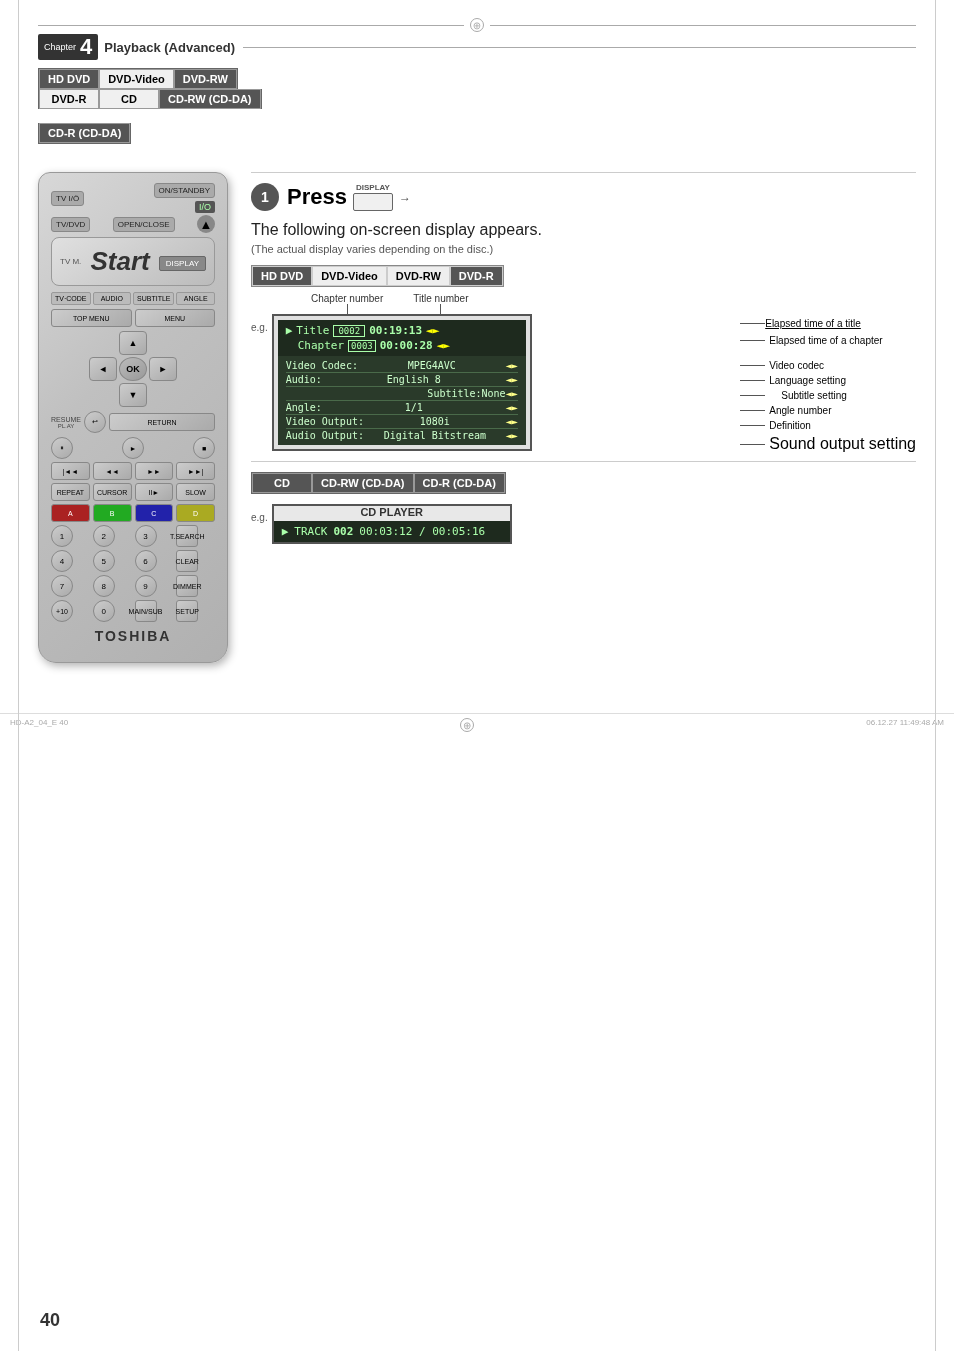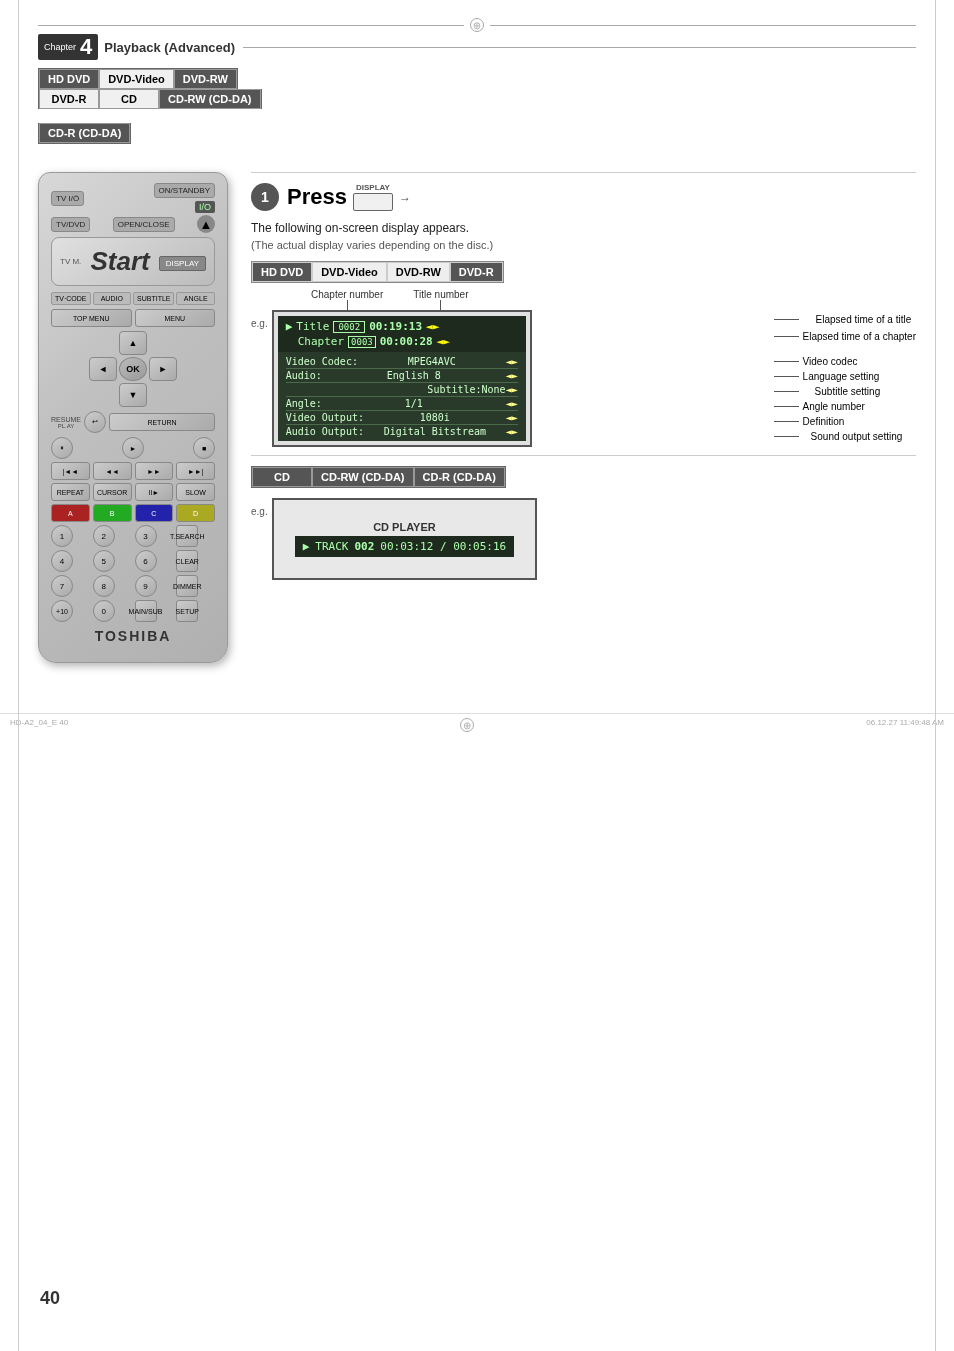--- a/index.html
+++ b/index.html
@@ -198,21 +198,21 @@
     }
     .display-key {
       border: 1.5px solid #666; padding: 2px 8px; font-size: 10px;
       font-weight: bold; border-radius: 2px; background: #f0f0f0;
     }
     .arrow-right {
       font-size: 12px; color: #444;
     }
 
     .on-screen-text {
-      font-size: 12px; margin-bottom: 4px; color: #222;
+      font-size: 16px; margin-bottom: 4px; color: #222;
     }
     .note-text {
       font-size: 11px; color: #555; margin-bottom: 10px;
     }
     .dp-badge {
       padding: 3px 8px; font-size: 11px; font-weight: bold;
       border: 1px solid #ccc; background: #eee;
     }
     .dp-badge.dark {
       background: #555; color: #fff;
@@ -481,21 +481,21 @@
               <div style="display:flex; justify-content:space-between; padding:1px 0;">
                 <span>Audio Output:</span>
                 <span>Digital Bitstream</span>
                 <span style="color:#ffff88;">◄►</span>
               </div>
             </div>
           </div>
         </div>
 
         <div style="margin-left:10px; margin-top:4px;">
-          <div style="display:flex; align-items:center; gap:17px; margin-bottom:6px;">
+          <div style="display:flex; align-items:center; gap:0; margin-bottom:6px;text-decoration:underline;">
             <div style="width:25px; height:1px; background:#555;"></div>
             <span style="font-size:10px; white-space:nowrap;">Elapsed time of a title</span>
           </div>
           <div style="display:flex; align-items:center; gap:4px; margin-bottom:14px;">
             <div style="width:25px; height:1px; background:#555;"></div>
             <span style="font-size:10px; white-space:nowrap;">Elapsed time of a chapter</span>
           </div>
           <div style="display:flex; align-items:center; gap:4px; margin-bottom:4px;">
             <div style="width:25px; height:1px; background:#555;"></div>
             <span style="font-size:10px; white-space:nowrap;">Video codec</span>
@@ -511,52 +511,52 @@
           <div style="display:flex; align-items:center; gap:4px; margin-bottom:4px;">
             <div style="width:25px; height:1px; background:#555;"></div>
             <span style="font-size:10px; white-space:nowrap;">Angle number</span>
           </div>
           <div style="display:flex; align-items:center; gap:4px; margin-bottom:4px;">
             <div style="width:25px; height:1px; background:#555;"></div>
             <span style="font-size:10px; white-space:nowrap;">Definition</span>
           </div>
           <div style="display:flex; align-items:center; gap:4px;">
             <div style="width:25px; height:1px; background:#555;"></div>
-            <span style="font-size:10px; white-space:nowrap;margin-left:8px;">Sound output setting</span>
+            <span style="font-size:16px; white-space:nowrap;">Sound output setting</span>
           </div>
         </div>
       </div>
 
 
       <div class="cd-section">
 
         <div style="display:flex; border:1.5px solid #666; width:fit-content; margin-bottom:10px;">
           <div class="disc-badge dark">CD</div>
           <div class="disc-badge dark">CD-RW (CD-DA)</div>
           <div class="disc-badge dark">CD-R (CD-DA)</div>
         </div>
 
 
         <div style="display:flex; align-items:flex-start;">
           <span style="font-size:10px; color:#555; margin-right:4px; margin-top:8px;">e.g.</span>
-          <div style="border:2px solid #555; background:#e8e8e8; padding:21px; display:inline-block; min-width:240px;">
+          <div style="border:2px solid #555; background:#e8e8e8; padding:0; display:inline-block; min-width:240px;">
             <div style="font-weight:bold; font-size:11px; text-align:center; margin-bottom:3px; color:#333;">CD PLAYER</div>
             <div style="background:#1e2a1e; color:#aaffaa; font-family:monospace; font-size:11px; padding:4px 8px; display:flex; align-items:center; gap:6px;">
               <span>▶</span>
               <span>TRACK</span>
               <span style="font-weight:bold;">002</span>
               <span>00:03:12 / 00:05:16</span>
             </div>
           </div>
         </div>
       </div>
 
     </div>
   </div>
 </div>
 
-<div style="position:absolute; bottom:42px; left:40px; font-size:18px; font-weight:900; color:#333;">40</div>
+<div style="position:absolute; bottom:20px; left:40px; font-size:18px; font-weight:900; color:#333;">40</div>
 
 <div class="footer-info">
   <span>HD-A2_04_E  40</span>
   <div class="top-bar-circle" style="position:static; width:14px; height:14px;">⊕</div>
   <span>06.12.27  11:49:48 AM</span>
 </div>
 
 </body></html>

